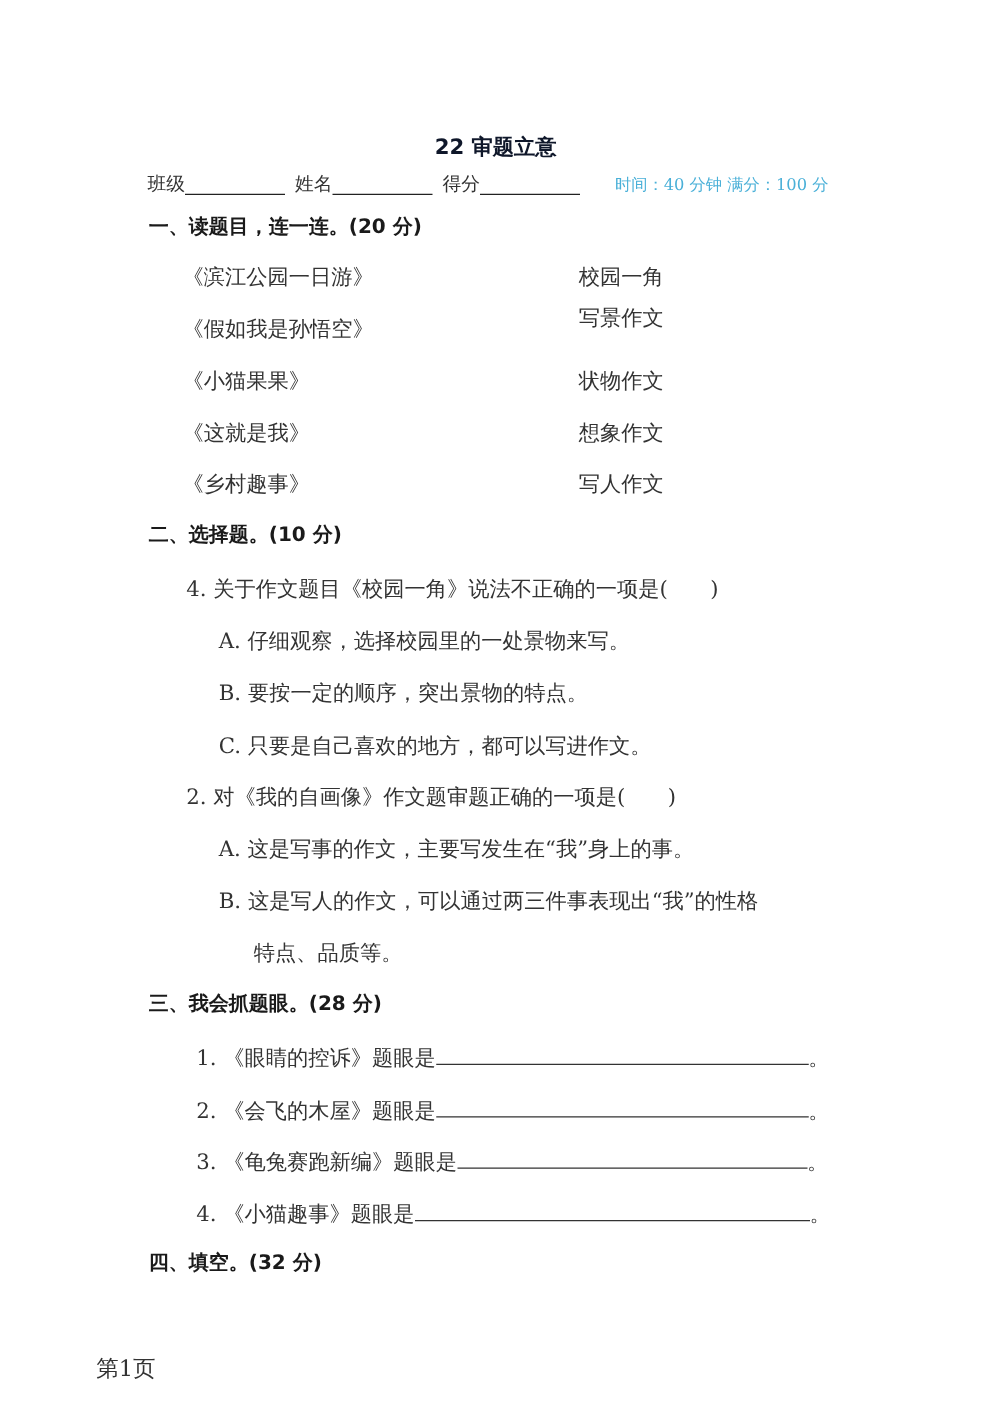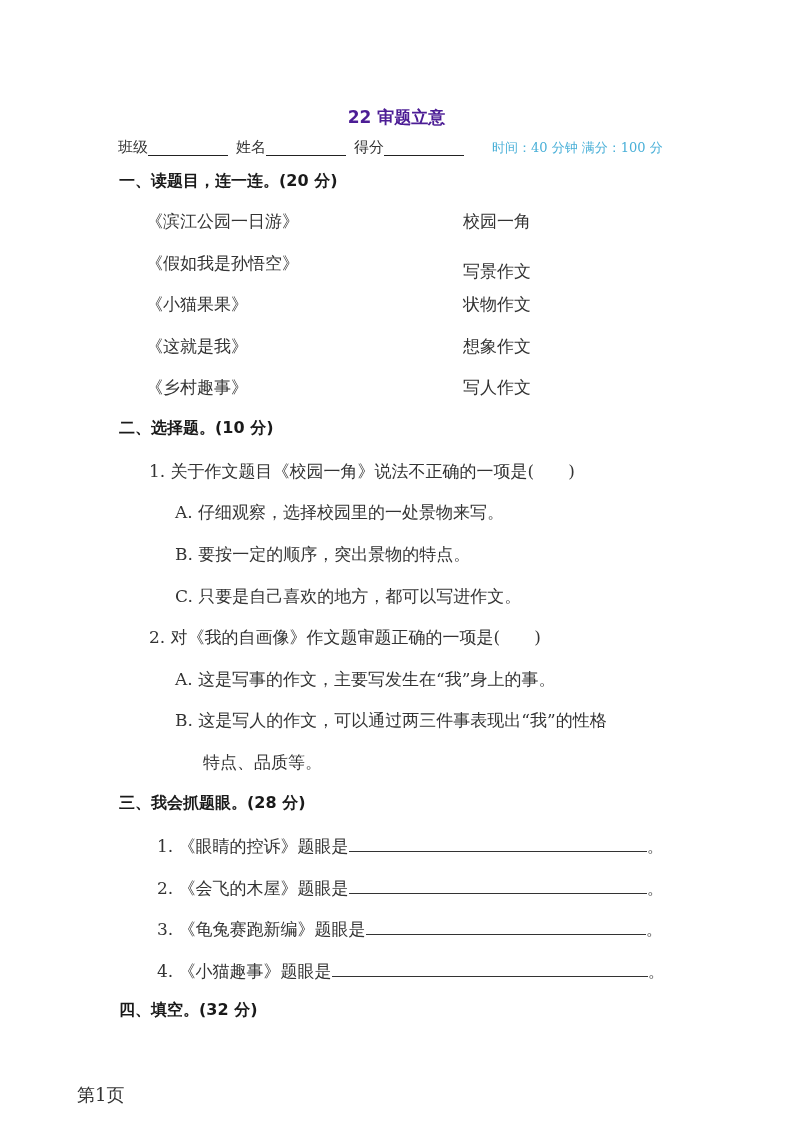--- a/index.html
+++ b/index.html
@@ -7,21 +7,21 @@
     body {
       position: relative;
       font-family: "DejaVu Serif", "Liberation Serif", serif;
       color: #222222;
       overflow: hidden;
     }
     .abs { position: absolute; white-space: nowrap; }
     .title {
       top: 106px; left: 0; width: 793px; text-align: center;
       font-family: "DejaVu Sans", "Liberation Sans", sans-serif;
-      font-weight: bold; font-size: 17px; color: #4c1d95;
+      font-weight: bold; font-size: 17px; color: #0f172a;
     }
     .info-row {
       top: 138px; left: 118px; font-size: 15px; display: flex; align-items: center;
     }
     .info-row .lbl { color: #333; }
     .info-row .blank {
       display: inline-block; border-bottom: 1.5px solid #222; height: 16px; margin-right: 8px;
     }
     .info-row .meta { color: #4ab0d8; font-size: 13px; margin-left: 20px; }
     .section-h {
@@ -56,28 +56,28 @@
 
 <div class="abs section-h" style="top:171px">一、读题目，连一连。(20 分)</div>
 
 <div class="abs body-t match-left" style="top:210px">《滨江公园一日游》</div>
 <div class="abs body-t match-left" style="top:252px">《假如我是孙悟空》</div>
 <div class="abs body-t match-left" style="top:293px">《小猫果果》</div>
 <div class="abs body-t match-left" style="top:335px">《这就是我》</div>
 <div class="abs body-t match-left" style="top:376px">《乡村趣事》</div>
 
 <div class="abs body-t match-right" style="top:210px">校园一角</div>
-<div class="abs body-t match-right" style="top:260px">写景作文</div>
+<div class="abs body-t match-right" style="top:243px">写景作文</div>
 <div class="abs body-t match-right" style="top:293px">状物作文</div>
 <div class="abs body-t match-right" style="top:335px">想象作文</div>
 <div class="abs body-t match-right" style="top:376px">写人作文</div>
 
 <div class="abs section-h" style="top:418px">二、选择题。(10 分)</div>
 
-<div class="abs body-t q" style="top:460px">1. 关于作文题目《校园一角》说法不正确的一项是(　　)</div>
+<div class="abs body-t q" style="top:460px">4. 关于作文题目《校园一角》说法不正确的一项是(　　)</div>
 <div class="abs body-t opt" style="top:501px">A. 仔细观察，选择校园里的一处景物来写。</div>
 <div class="abs body-t opt" style="top:543px">B. 要按一定的顺序，突出景物的特点。</div>
 <div class="abs body-t opt" style="top:585px">C. 只要是自己喜欢的地方，都可以写进作文。</div>
 
 <div class="abs body-t q" style="top:626px">2. 对《我的自画像》作文题审题正确的一项是(　　)</div>
 <div class="abs body-t opt" style="top:668px">A. 这是写事的作文，主要写发生在“我”身上的事。</div>
 <div class="abs body-t opt" style="top:709px">B. 这是写人的作文，可以通过两三件事表现出“我”的性格</div>
 <div class="abs body-t opt-cont" style="top:751px">特点、品质等。</div>
 
 <div class="abs section-h" style="top:793px">三、我会抓题眼。(28 分)</div>

